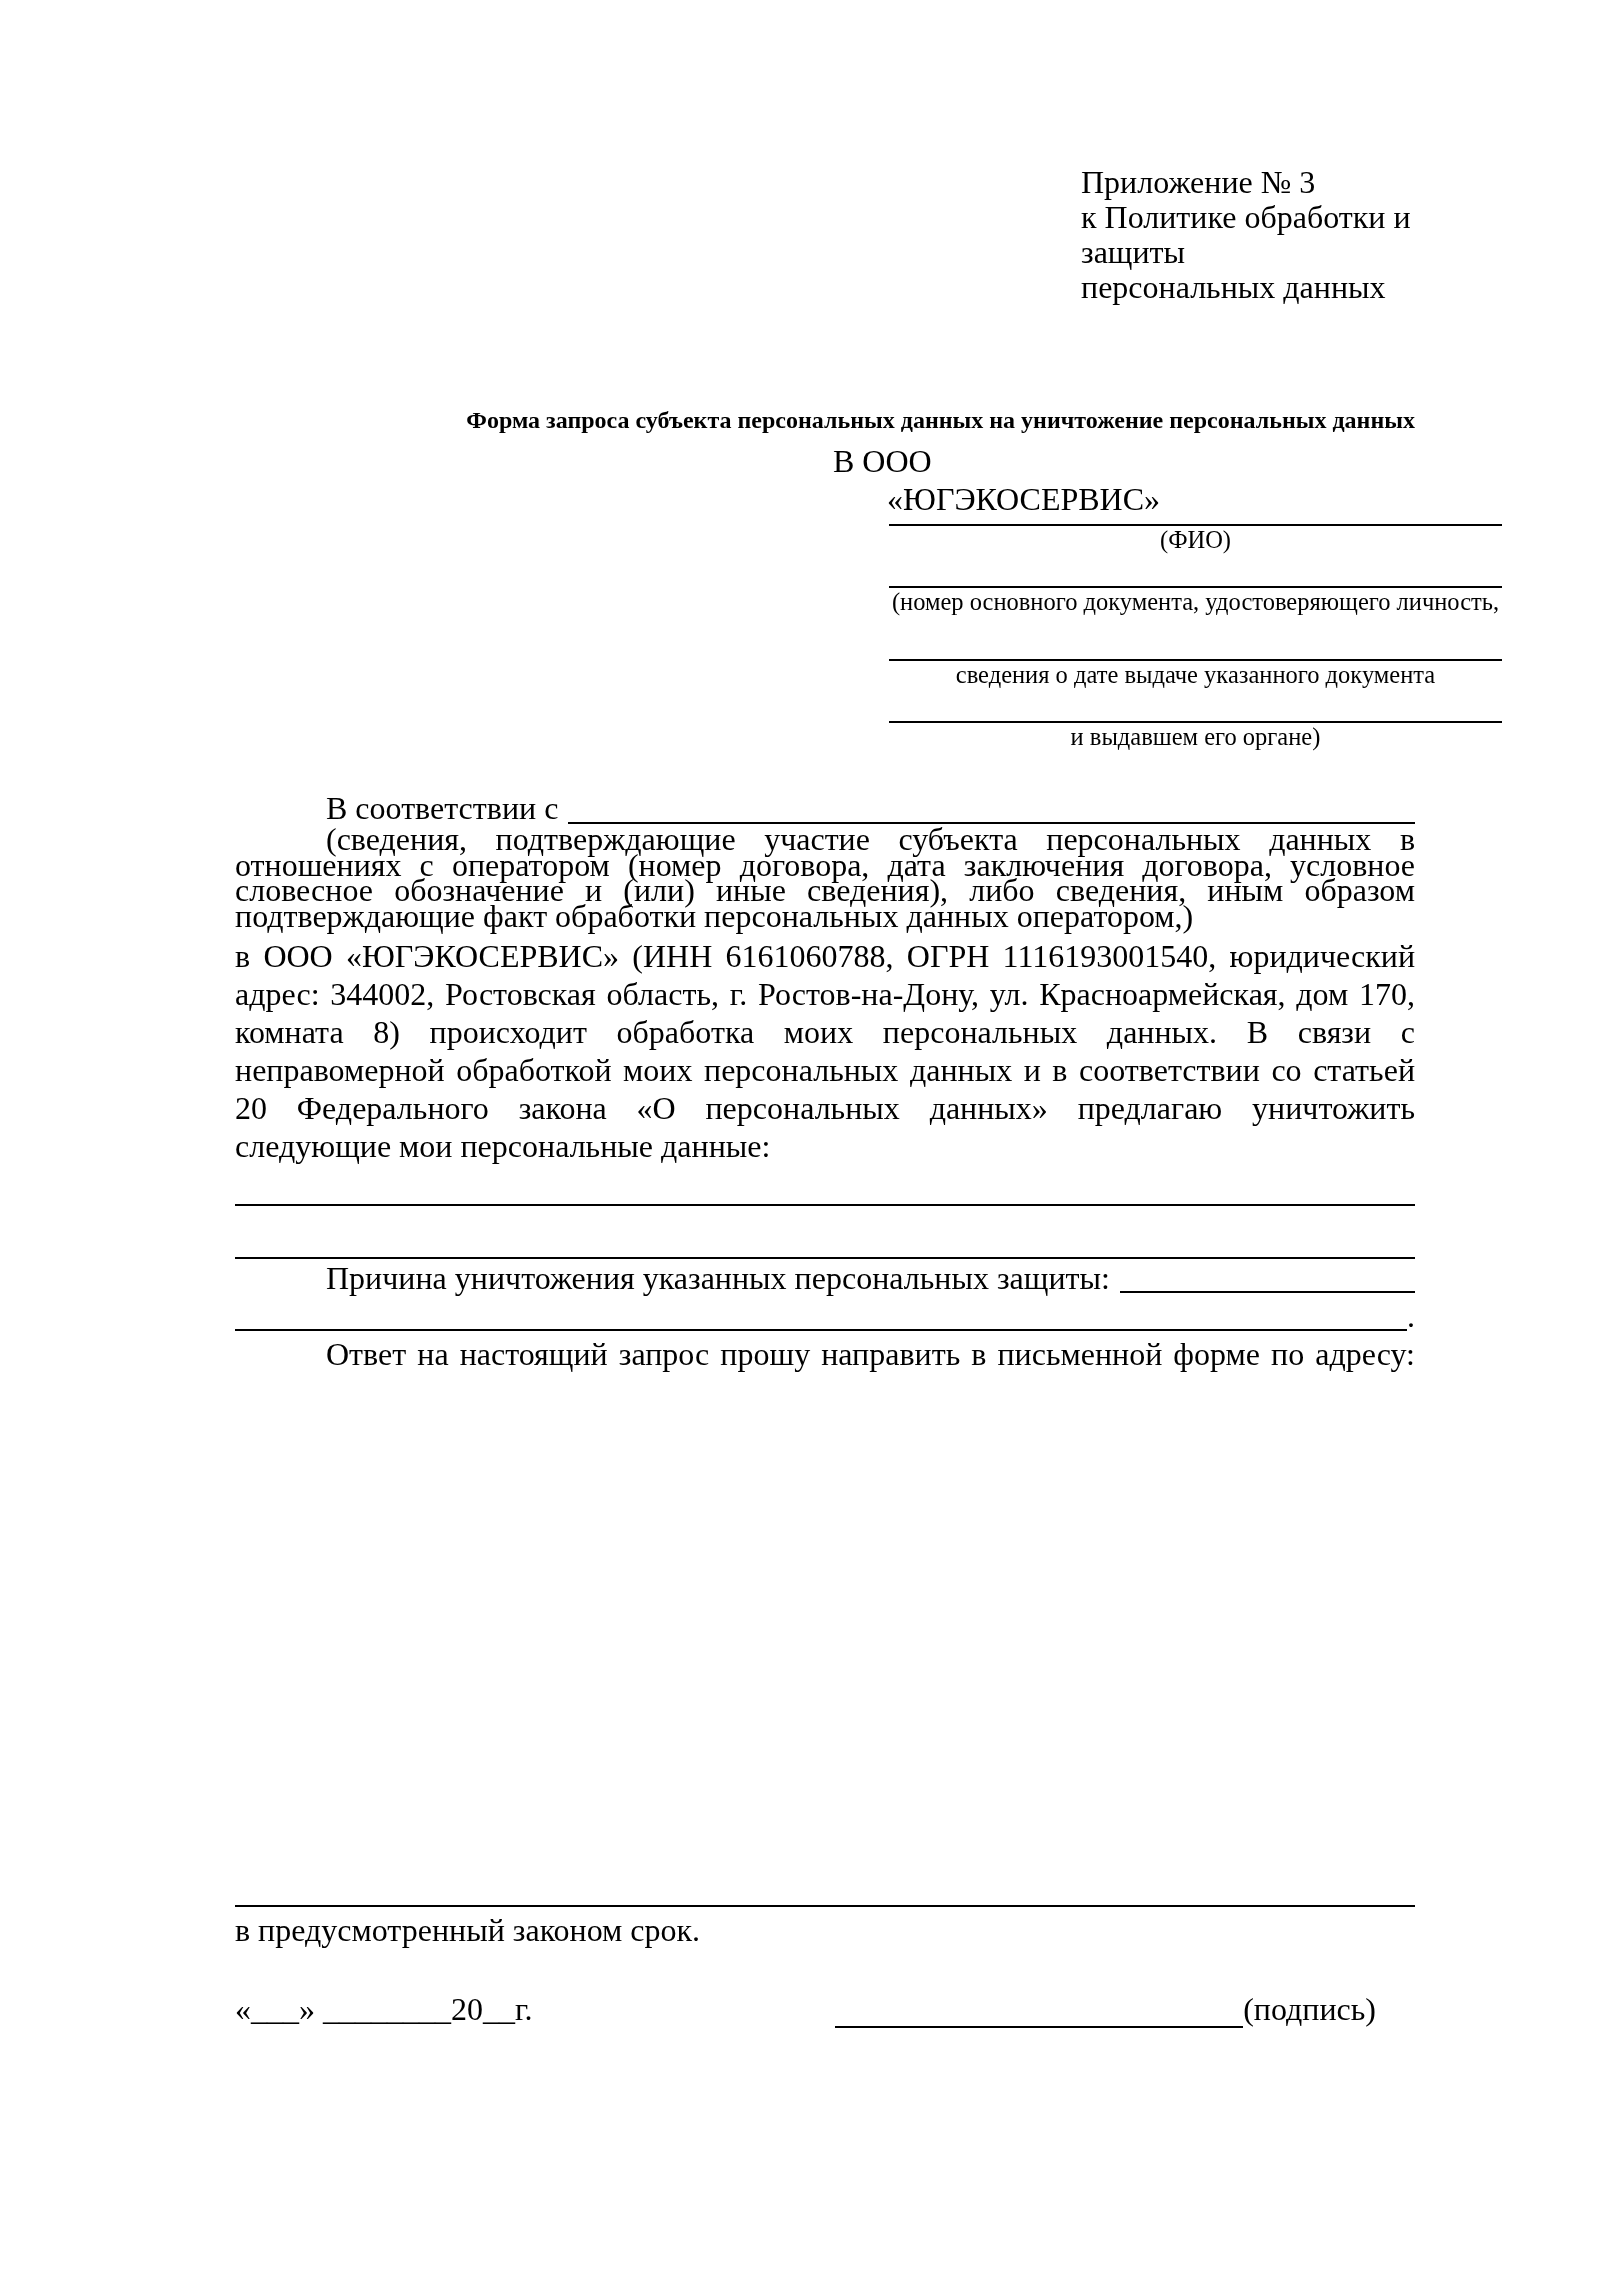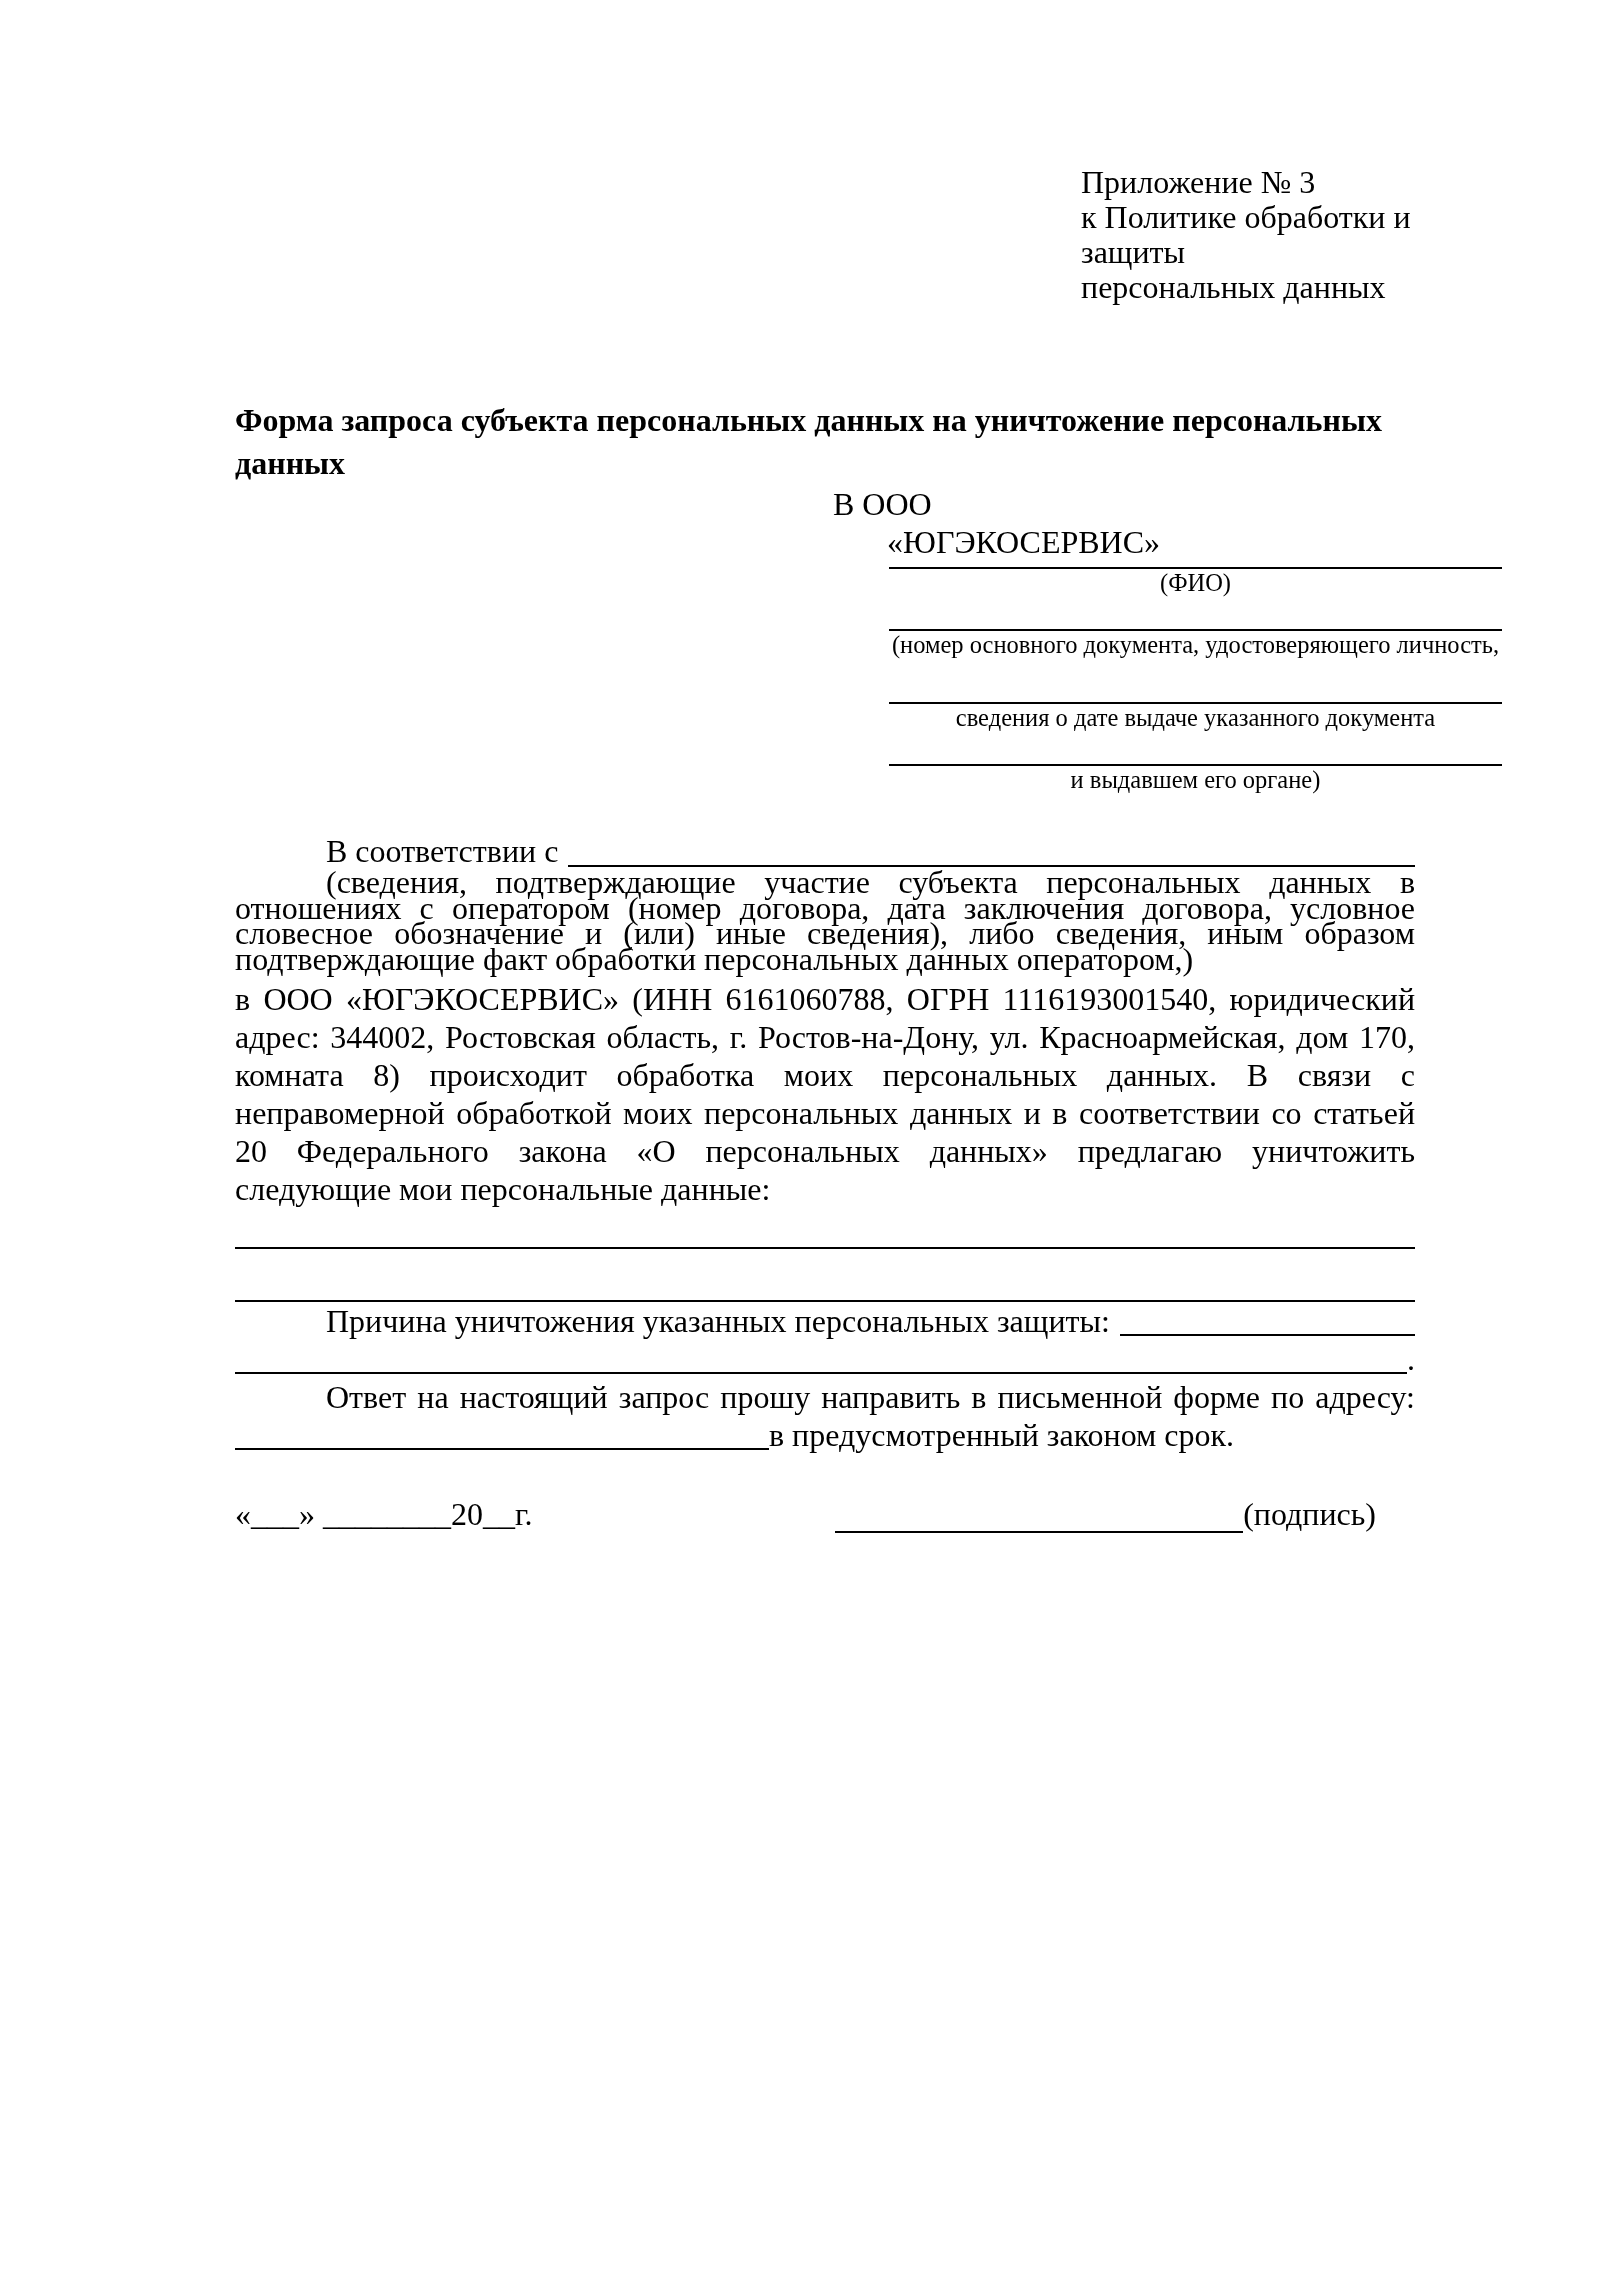--- a/index.html
+++ b/index.html
@@ -16,22 +16,22 @@
     padding: 165px 115px 0 235px;
     overflow: hidden;
   }
 
   
   .appendix { margin-left: 846px; line-height: 35px; }
 
   
   .doc-title {
     margin: 94px 0 0 0;
-    text-align: left;
-    font-size: 32px;
+    text-align: right;
+    font-size: 24px;
     font-weight: bold;
     line-height: 43px;
   }
 
   
   .addressee { line-height: 38px; }
   .addr-1 { padding-left: 598px; }
   .addr-2 { padding-left: 652px; }
   .addr-3 { padding-left: 657px; }
 
@@ -78,21 +78,21 @@
   .dot-row .fill { margin-left: 0; }
   .dot-row .dot { white-space: pre; }
 
   .answer-para {
     line-height: 38px;
     text-align: justify;
     text-align-last: justify;
     text-indent: 91px;
   }
 
-  .term-row { display: flex; line-height: 38px; }
+  .term-row { display: flex; line-height: 38px; flex-direction: column; }
   .term-row .fill { flex: 0 0 534px; margin-left: 0; }
   .term-row .term { white-space: nowrap; }
 
   .date-sig-row {
     margin-top: 41px;
     display: flex;
     justify-content: space-between;
     align-items: flex-end;
     line-height: 38px;
   }

